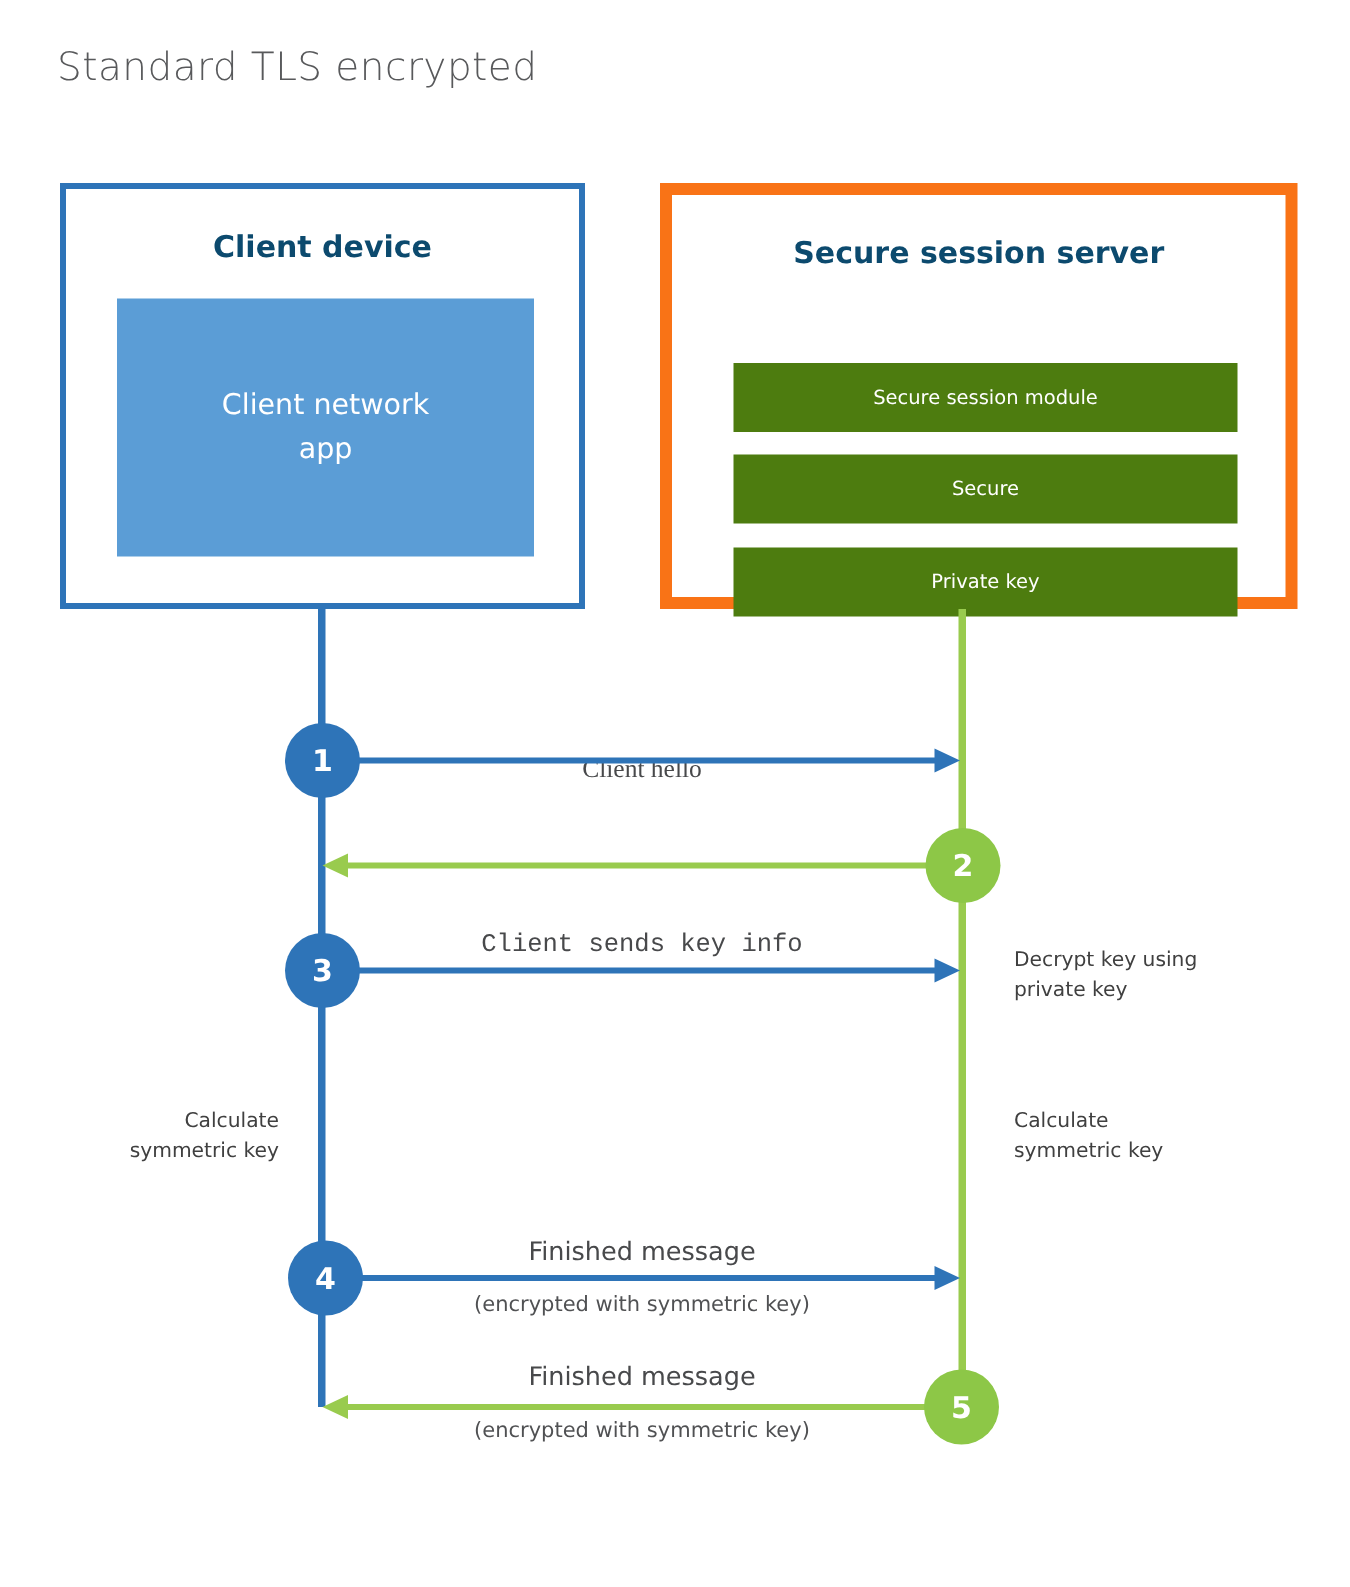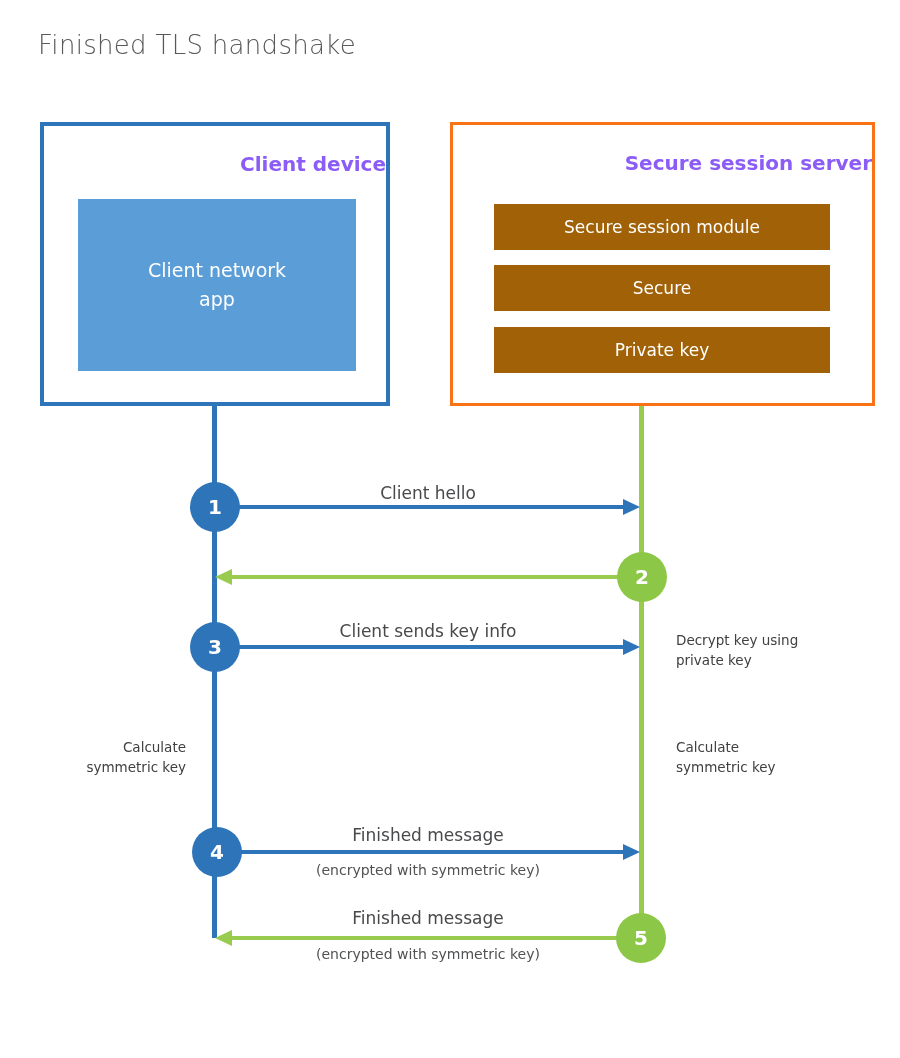--- a/index.html
+++ b/index.html
@@ -7,32 +7,32 @@
     position:relative;width:900px;height:1058px;background:#ffffff;overflow:hidden;
     font-family:"DejaVu Sans","Liberation Sans",sans-serif;
   }
   .abs{position:absolute;}
   .page-title{
     left:38px;top:30px;font-size:26px;font-weight:300;color:#58595b;letter-spacing:.3px;
   }
   
   .entity-box{background:#ffffff;box-sizing:border-box;}
   .client-box{left:40px;top:122px;width:350px;height:284px;border:4px solid #2e74b8;}
-  .server-box{left:450px;top:122px;width:425px;height:284px;border:3px solid #f97316;}
+  .server-box{left:440px;top:122px;width:425px;height:284px;border:8px solid #f97316;}
   .box-title{
-    left:0;top:26px;width:100%;text-align:right;font-size:20px;font-weight:700;color:#8b5cf6;
+    left:0;top:26px;width:100%;text-align:center;font-size:20px;font-weight:700;color:#0c4a6e;
   }
   .client-app{
     left:34px;top:73px;width:278px;height:172px;background:#5b9dd6;color:#ffffff;
     display:flex;align-items:center;justify-content:center;text-align:center;
     font-size:19px;line-height:1.55;white-space:pre-line;
   }
   .server-bar{
-    left:41px;width:336px;height:46px;background:#a16207;color:#ffffff;
-    display:flex;align-items:center;justify-content:center;font-size:17px;
+    left:41px;width:336px;height:46px;background:#4d7c0f;color:#ffffff;
+    display:flex;align-items:center;justify-content:center;font-size:13px;margin-top:33px;
   }
   
   .lifeline{width:5px;}
   .lifeline.blue{background:#2e74b8;}
   .lifeline.green{background:#99cb4e;}
   
   .msg-line{height:4px;}
   .msg-line.blue{background:#2e74b8;}
   .msg-line.green{background:#99cb4e;}
   .head{width:0;height:0;border-top:8px solid transparent;border-bottom:8px solid transparent;}
@@ -54,48 +54,48 @@
   }
   
   .note{font-size:13.5px;color:#404040;line-height:1.45;white-space:pre-line;}
   .note.right-align{text-align:right;}
 </style>
 </head>
 <body>
 
 <div class="canvas">
 
-  <div class="abs page-title">Finished TLS handshake</div>
+  <div class="abs page-title">Standard TLS encrypted</div>
 
   <div class="abs entity-box client-box">
     <div class="abs box-title">Client device</div>
     <div class="abs client-app">Client network
 app</div>
   </div>
 
   <div class="abs entity-box server-box">
     <div class="abs box-title">Secure session server</div>
     <div class="abs server-bar" style="top:79px;">Secure session module</div>
     <div class="abs server-bar" style="top:140px;">Secure</div>
     <div class="abs server-bar" style="top:202px;">Private key</div>
   </div>
 
   <div class="abs lifeline blue" style="left:212px;top:406px;height:532px;"></div>
   <div class="abs lifeline green" style="left:639px;top:406px;height:535px;"></div>
 
-  <div class="abs msg-label" style="top:483px;">Client hello</div>
+  <div class="abs msg-label" style="top:503px;font-family:Liberation Serif, serif;">Client hello</div>
   <div class="abs msg-line blue" style="left:216px;top:505px;width:408px;"></div>
   <div class="abs head right blue" style="left:623px;top:499px;"></div>
   <div class="abs step-circle blue" style="left:190px;top:482px;">1</div>
 
   <div class="abs msg-line green" style="left:232px;top:575px;width:408px;"></div>
   <div class="abs head left green" style="left:215px;top:569px;"></div>
   <div class="abs step-circle green" style="left:617px;top:552px;">2</div>
 
-  <div class="abs msg-label" style="top:621px;">Client sends key info</div>
+  <div class="abs msg-label" style="top:621px;font-family:Liberation Mono, monospace;">Client sends key info</div>
   <div class="abs msg-line blue" style="left:216px;top:645px;width:408px;"></div>
   <div class="abs head right blue" style="left:623px;top:639px;"></div>
   <div class="abs step-circle blue" style="left:190px;top:622px;">3</div>
   <div class="abs note" style="left:676px;top:631px;width:170px;">Decrypt key using
 private key</div>
 
   <div class="abs note right-align" style="left:56px;top:738px;width:130px;">Calculate
 symmetric key</div>
   <div class="abs note" style="left:676px;top:738px;width:130px;">Calculate
 symmetric key</div>

